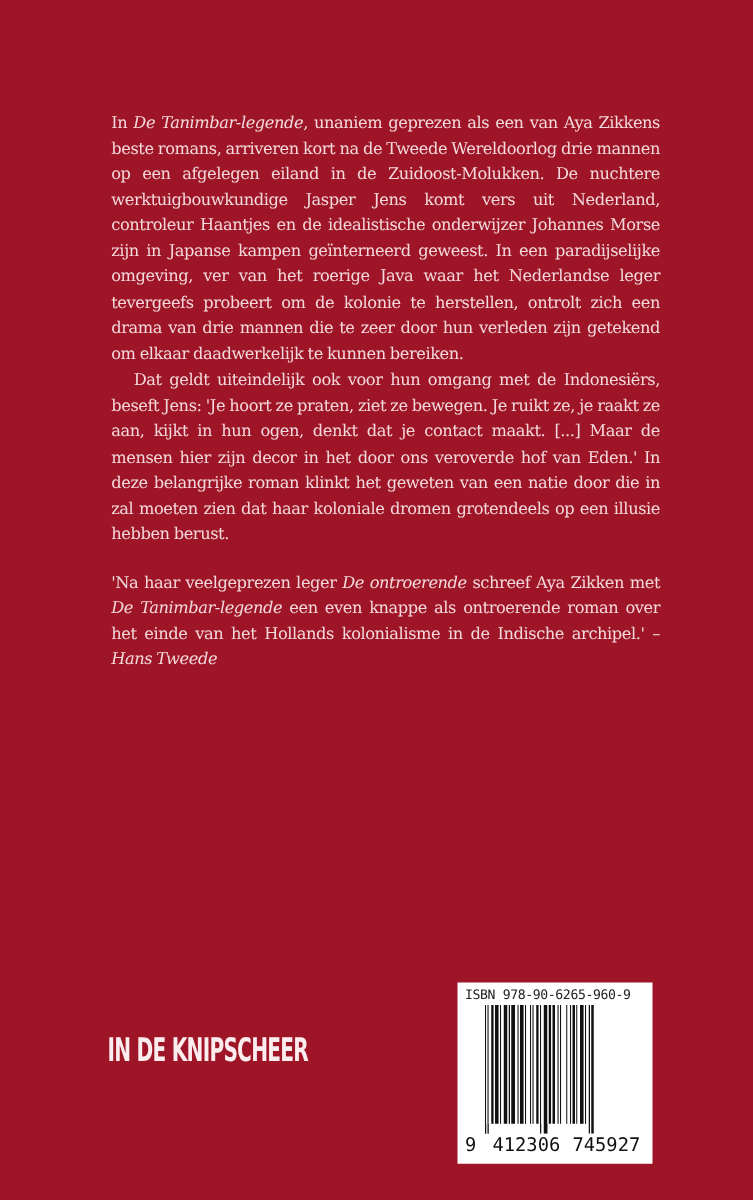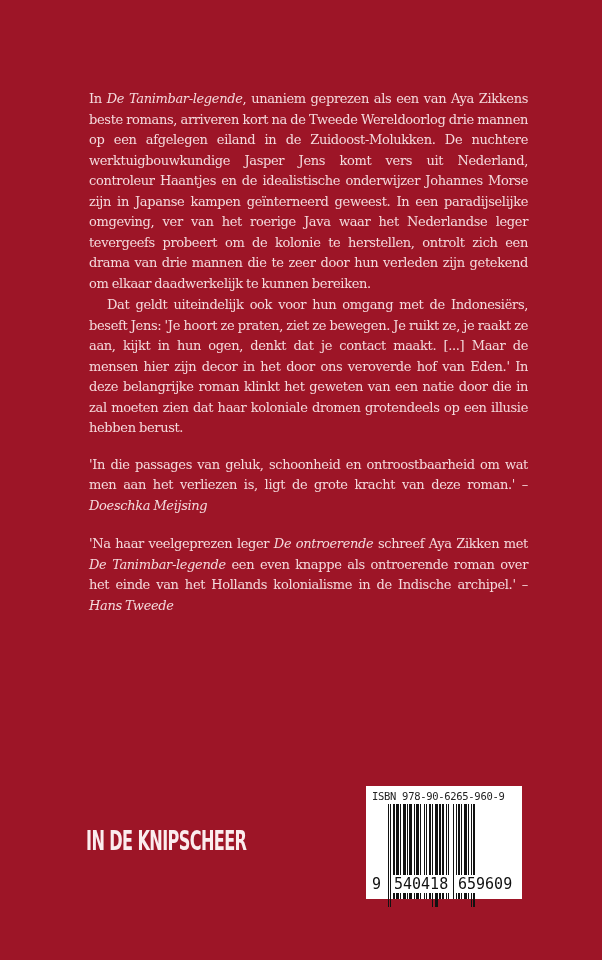--- a/index.html
+++ b/index.html
@@ -22,21 +22,21 @@
   .quote2 { margin-top:18px; }
   em { font-style:italic; }
   .logo {
     position:absolute; left:86px; top:826px;
     font-family:"DejaVu Sans", sans-serif; font-weight:bold;
     font-size:26px; letter-spacing:-1px; color:#fbecee;
     transform:scaleX(0.62); transform-origin:left center;
     white-space:nowrap;
   }
   .barcode {
-    position:absolute; left:366px; top:786px; width:156px; height:113px;
+    position:absolute; left:366px; top:786px; width:156px; height:145px;
     background:#fff; box-sizing:border-box; padding:4px 6px;
   }
   .isbn {
     font-family:"DejaVu Sans Mono", monospace; font-size:10.5px;
     color:#222; letter-spacing:-0.3px; white-space:nowrap;
   }
   .bars {
     position:absolute; left:22px; top:18px; width:122px; height:95px;
     display:flex; align-items:flex-start;
   }
@@ -50,21 +50,20 @@
   .digits .d1 { position:absolute; left:20px; bottom:0; background:#fff; padding:0 2px; }
   .digits .d2 { position:absolute; left:84px; bottom:0; background:#fff; padding:0 2px; }
 </style>
 </head>
 <body>
 
 <div class="col">
   <p class="para"><span>In </span><em>De Tanimbar-legende</em><span>, unaniem geprezen als een van Aya Zikkens beste romans, arriveren kort na de Tweede Wereldoorlog drie mannen op een afgelegen eiland in de Zuidoost-Molukken. De nuchtere werktuigbouwkundige Jasper Jens komt vers uit Nederland, controleur Haantjes en de idealistische onderwijzer Johannes Morse zijn in Japanse kampen geïnterneerd geweest. In een paradijselijke omgeving, ver van het roerige Java waar het Nederlandse leger tevergeefs probeert om de kolonie te herstellen, ontrolt zich een drama van drie mannen die te zeer door hun verleden zijn getekend om elkaar daadwerkelijk te kunnen bereiken.</span></p>
   <p class="para indent">Dat geldt uiteindelijk ook voor hun omgang met de Indonesiërs, beseft Jens: 'Je hoort ze praten, ziet ze bewegen. Je ruikt ze, je raakt ze aan, kijkt in hun ogen, denkt dat je contact maakt. [...] Maar de mensen hier zijn decor in het door ons veroverde hof van Eden.' In deze belangrijke roman klinkt het geweten van een natie door die in zal moeten zien dat haar koloniale dromen grotendeels op een illusie hebben berust.</p>
 
-  <p class="para quote"><span>'In die passages van geluk, schoonheid en ontroostbaarheid om wat men aan het verliezen is, ligt de grote kracht van deze roman.' – </span><em>Doeschka Meijsing</em></p>
 
   <p class="para quote2"><span>'Na haar veelgeprezen leger </span><em>De ontroerende</em><span> schreef Aya Zikken met </span><em>De Tanimbar-legende</em><span> een even knappe als ontroerende roman over het einde van het Hollands kolonialisme in de Indische archipel.' – </span><em>Hans Tweede</em></p>
 </div>
 
 <div class="logo">IN DE KNIPSCHEER</div>
 
 <div class="barcode">
   <div class="isbn">ISBN 978-90-6265-960-9</div>
   <div class="bars" id="bars">
       <span style="width: 1.1px; background: rgb(17, 17, 17); height: 108%;"></span>
@@ -118,16 +117,16 @@
       <span style="width: 3.3px; background: rgb(17, 17, 17);"></span>
       <span style="width: 1.1px; background: rgb(255, 255, 255);"></span>
       <span style="width: 1.1px; background: rgb(17, 17, 17);"></span>
       <span style="width: 2.2px; background: rgb(255, 255, 255);"></span>
       <span style="width: 1.1px; background: rgb(17, 17, 17); height: 108%;"></span>
       <span style="width: 1.1px; background: rgb(255, 255, 255);"></span>
       <span style="width: 1.1px; background: rgb(17, 17, 17); height: 108%;"></span>
     </div>
   <div class="digits">
     <span class="d0">9</span>
-    <span class="d1">540418</span>
-    <span class="d2">659609</span>
+    <span class="d1">412306</span>
+    <span class="d2">745927</span>
   </div>
 </div>
 
 </body></html>

